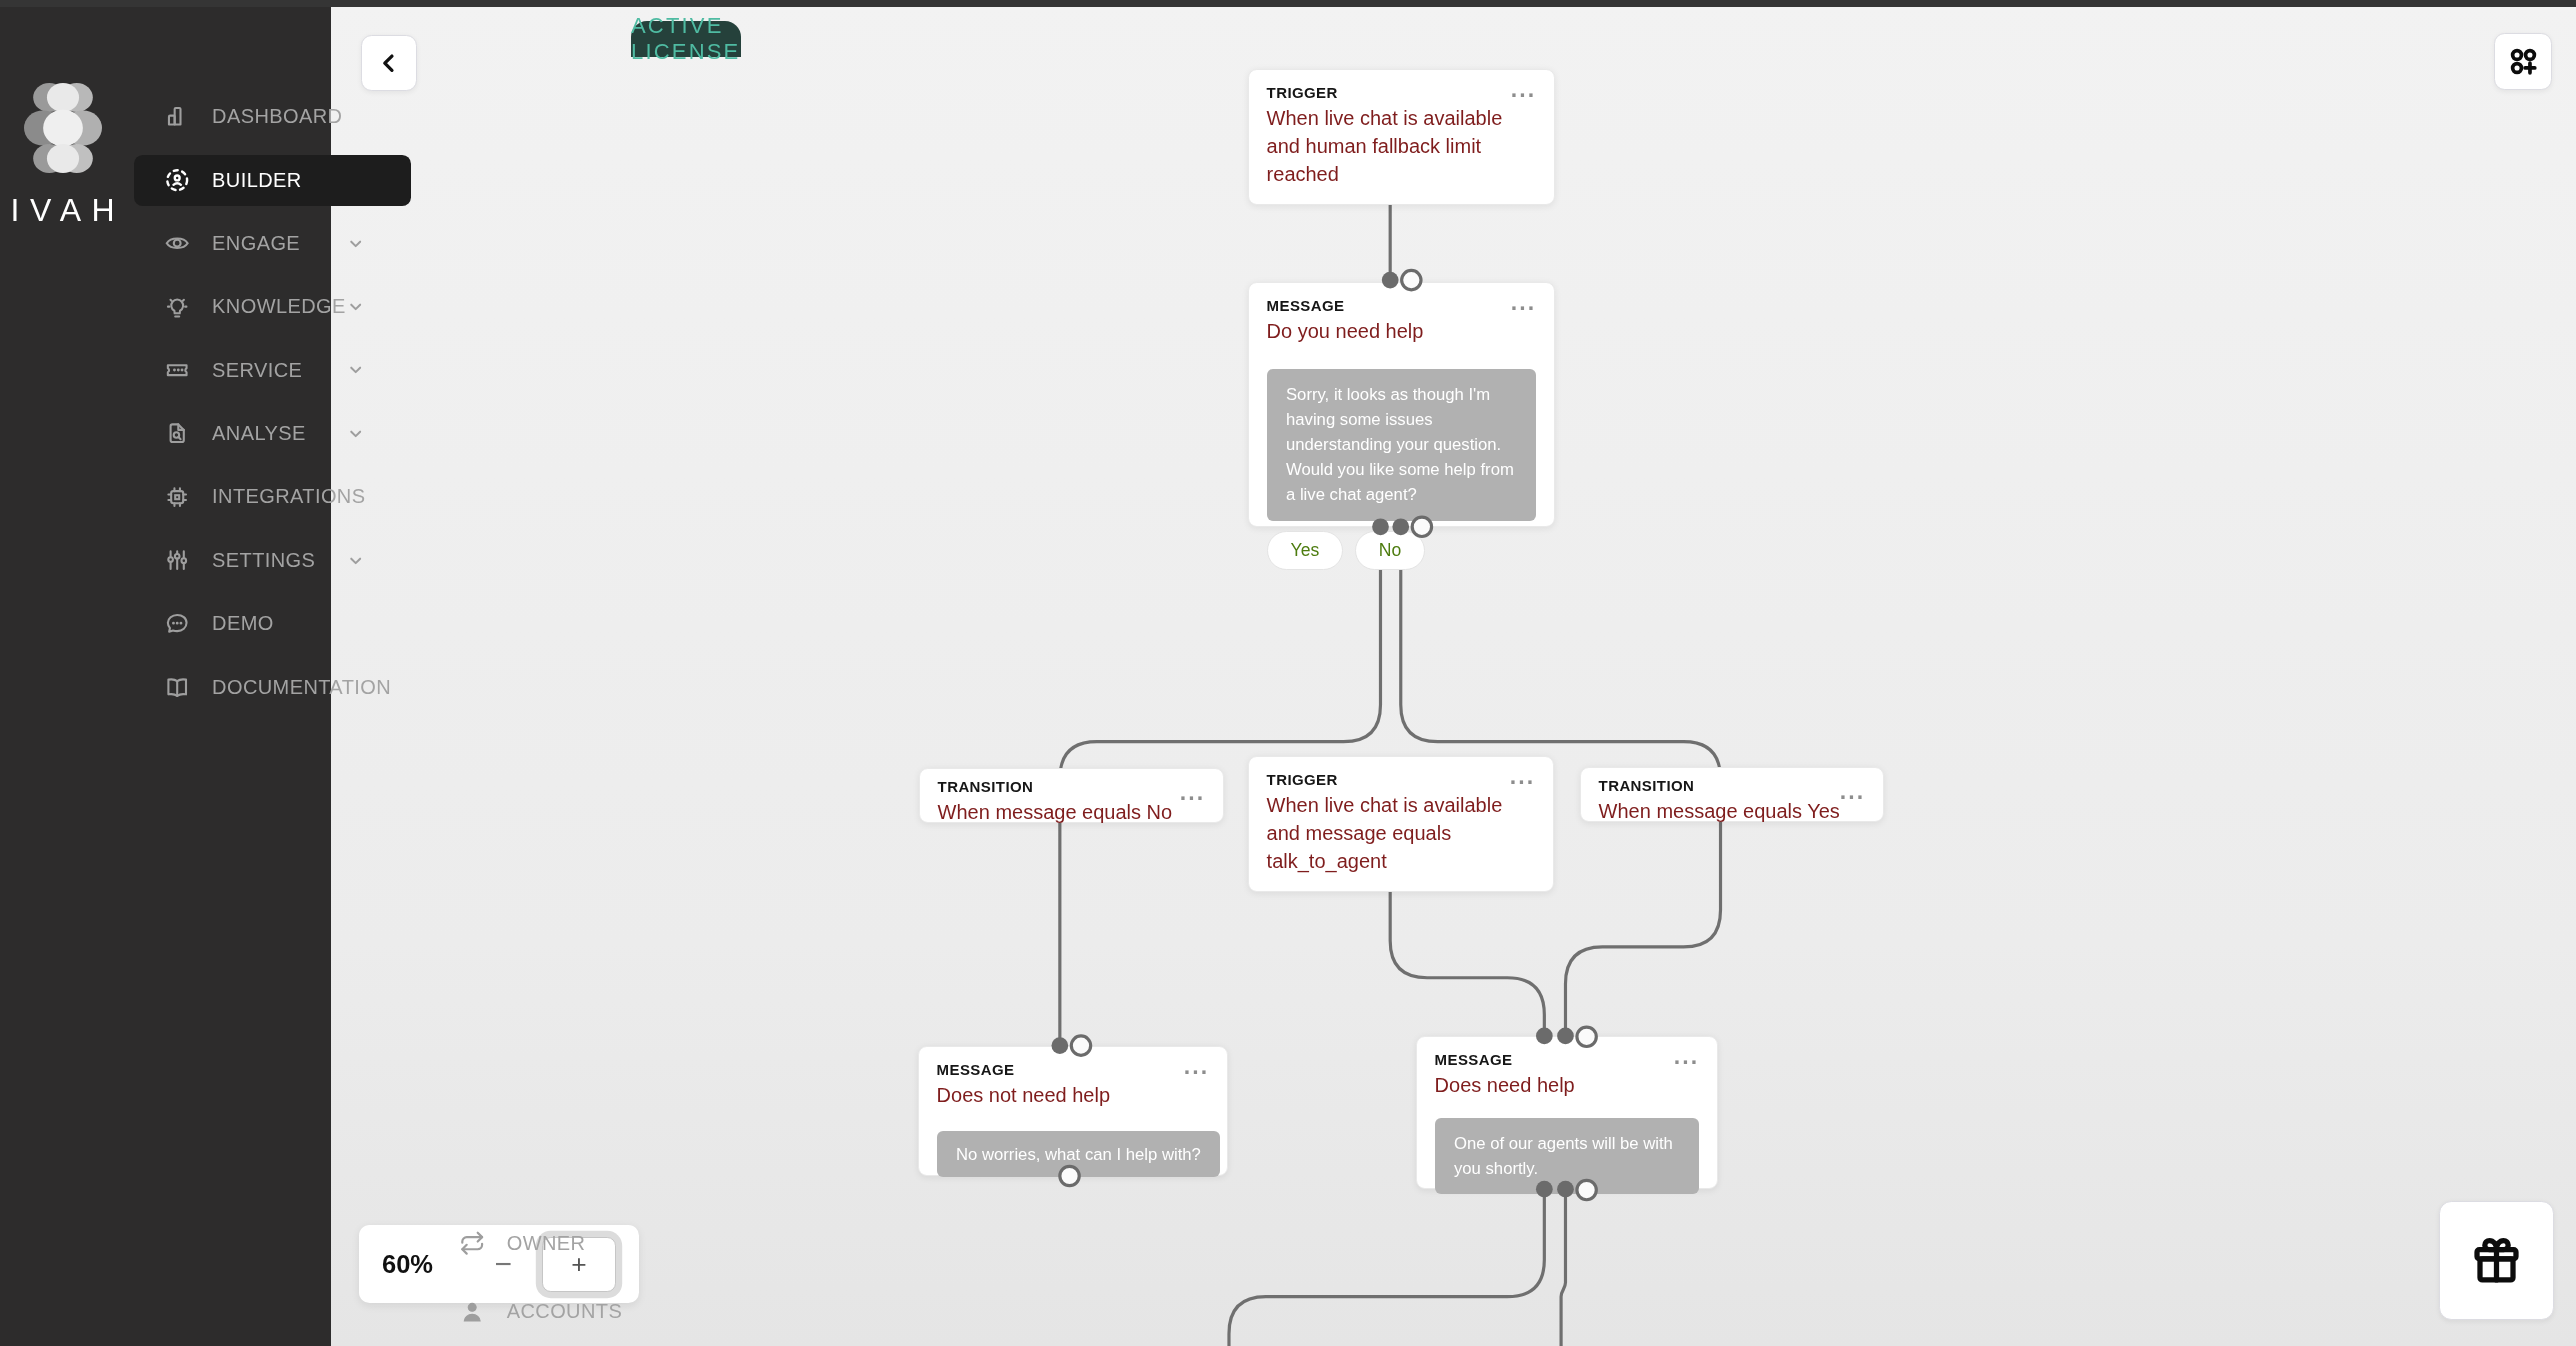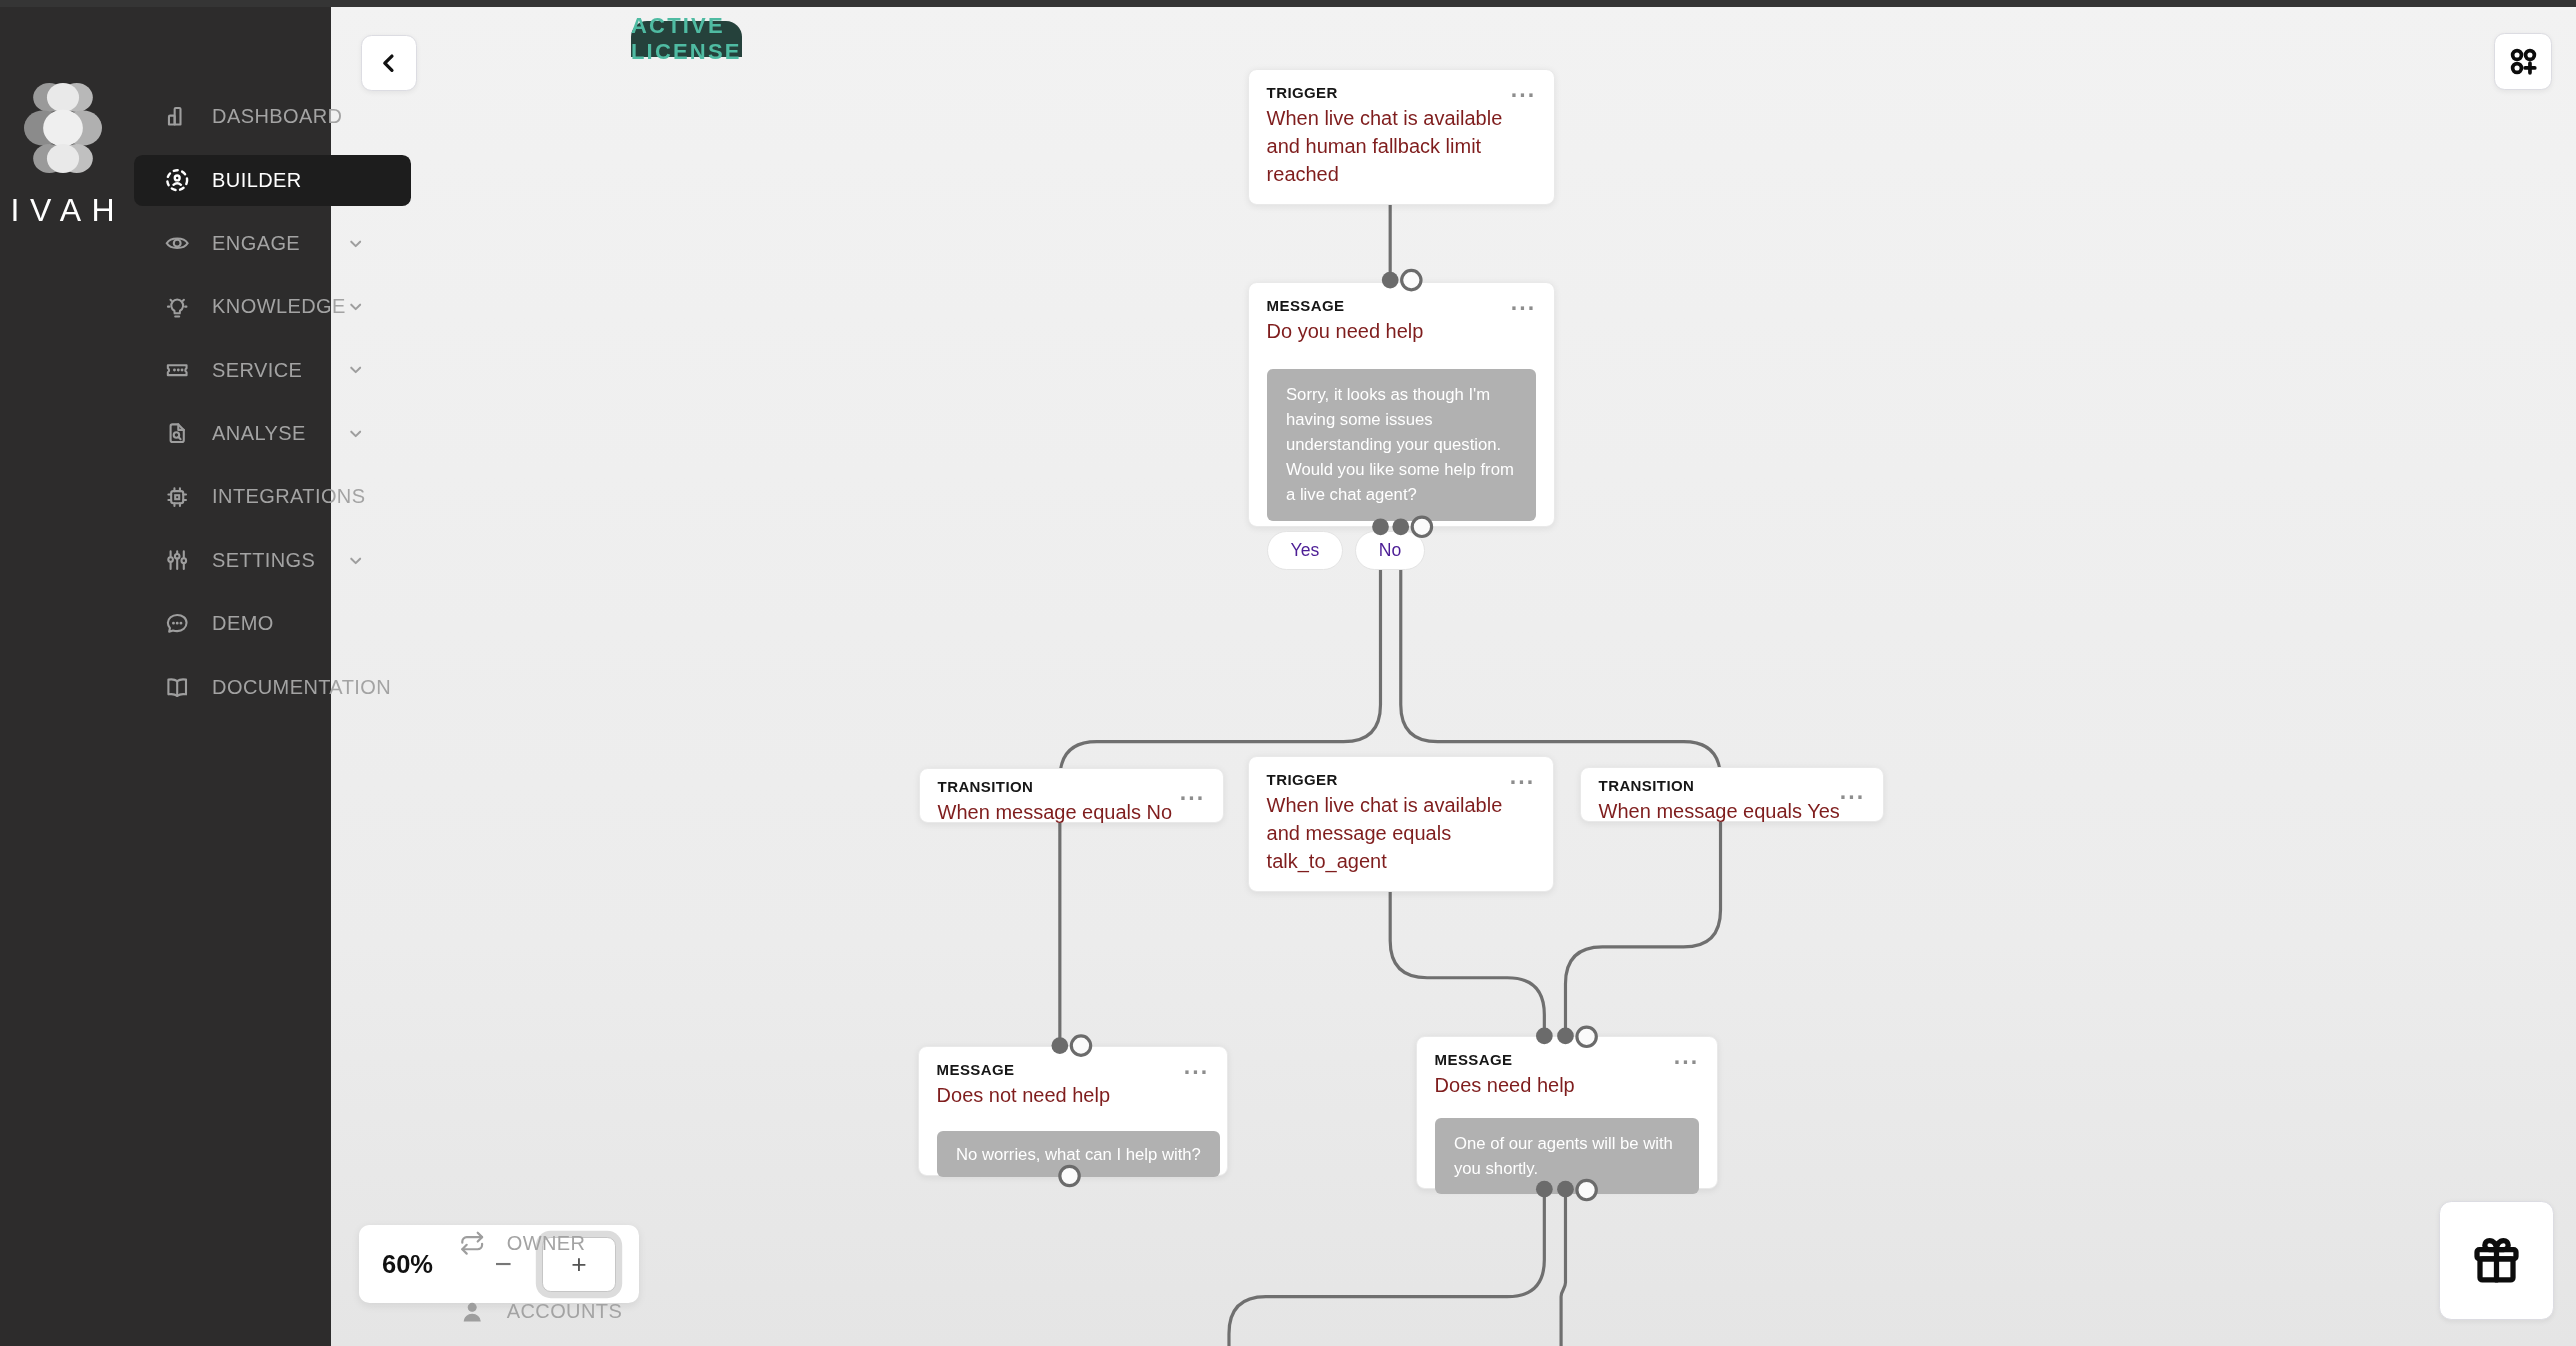--- a/index.html
+++ b/index.html
@@ -16,21 +16,21 @@
   .nav { margin-top:85px; display:flex; flex-direction:column; }
   .nav-item { display:flex; align-items:center; height:51px; margin:6.2px 8.8px; padding-left:29px; color:#a3a3a3;
               font-size:20px; letter-spacing:0.4px; border-radius:8.8px; cursor:pointer; }
   .nav-item .ico { width:28px; height:28px; margin-right:21px; flex:0 0 28px; display:flex; align-items:center; justify-content:center; }
   .nav-item svg { stroke:#9e9e9e; }
   .nav-item.active { background:#1d1d1d; color:#ffffff; }
   .nav-item.active svg { stroke:#ffffff; }
   .chev { margin-left:auto; margin-right:46px; display:flex; }
   .nav-bottom { margin-top:auto; display:flex; flex-direction:column; }
   .nav-bottom .nav-item { margin:8.8px 8.8px; }
-  .license { margin-top:21px; height:36px; background:#25413b; color:#4fbba2; font-weight:700; font-size:22px;
+  .license { margin-top:21px; height:36px; background:#25413b; color:#4fbba2; font-weight:400; font-size:22px;
              letter-spacing:2.2px; display:flex; align-items:center; justify-content:center;
              border-radius:16px 16px 0 0; }
 
   
   .stage { position:absolute; inset:0; }
   svg.layer { position:absolute; top:0; left:0; width:2576px; height:1346px; pointer-events:none; }
   .edges { z-index:1; }
   .ports { z-index:3; }
   .edge { fill:none; stroke:#6f6f6f; stroke-width:3.6px; }
   .port-filled { fill:#6b6b6b; }
@@ -38,21 +38,21 @@
 
   .node { position:absolute; z-index:2; background:#ffffff; border:0.9px solid #e9e9e9; border-radius:8.8px;
           box-shadow:0 1.8px 7px rgba(0,0,0,.07); padding:14px 17.6px 16px; cursor:pointer; }
   .node-type { font-size:15px; font-weight:700; color:#161616; letter-spacing:0.4px; margin-bottom:4.4px; }
   .node-line { font-size:20px; color:#7f1d1d; line-height:1.38; }
   .more { position:absolute; right:17.6px; top:21px; color:#8d8d8d; font-size:23px; font-weight:700; letter-spacing:0.9px; line-height:8.8px; }
   .bubble { background:#b1b1b1; color:#ffffff; font-size:16.7px; line-height:1.5; border-radius:6px;
             padding:13.2px 19.4px; margin-top:23px; }
   .bubble.oneline { white-space:nowrap; display:inline-block; padding:10.6px 19.4px; margin-top:21px; }
   .pill-row { display:flex; gap:11.5px; margin-top:10.6px; }
-  .pill { background:#ffffff; border:1.8px solid #e4e4e4; border-radius:880px; color:#4c1d95; font-size:17.6px;
+  .pill { background:#ffffff; border:1.8px solid #e4e4e4; border-radius:880px; color:#4d7c0f; font-size:17.6px;
           padding:8px 23px; cursor:pointer; }
 
   .sq-btn { position:absolute; background:#ffffff; border:0.9px solid #dcdce2; border-radius:10.6px;
             display:flex; align-items:center; justify-content:center; box-shadow:0 1.8px 5.3px rgba(0,0,0,.06);
             cursor:pointer; z-index:5; }
   #back-btn { left:361px; top:35px; width:56px; height:56px; }
   #add-btn { left:2494px; top:33px; width:58px; height:57px; }
   #gift-btn { left:2439px; top:1201px; width:115px; height:119px; border-radius:12.3px; }
 
   .zoom-card { position:absolute; left:359px; top:1225px; width:280px; height:78px; background:#ffffff;

